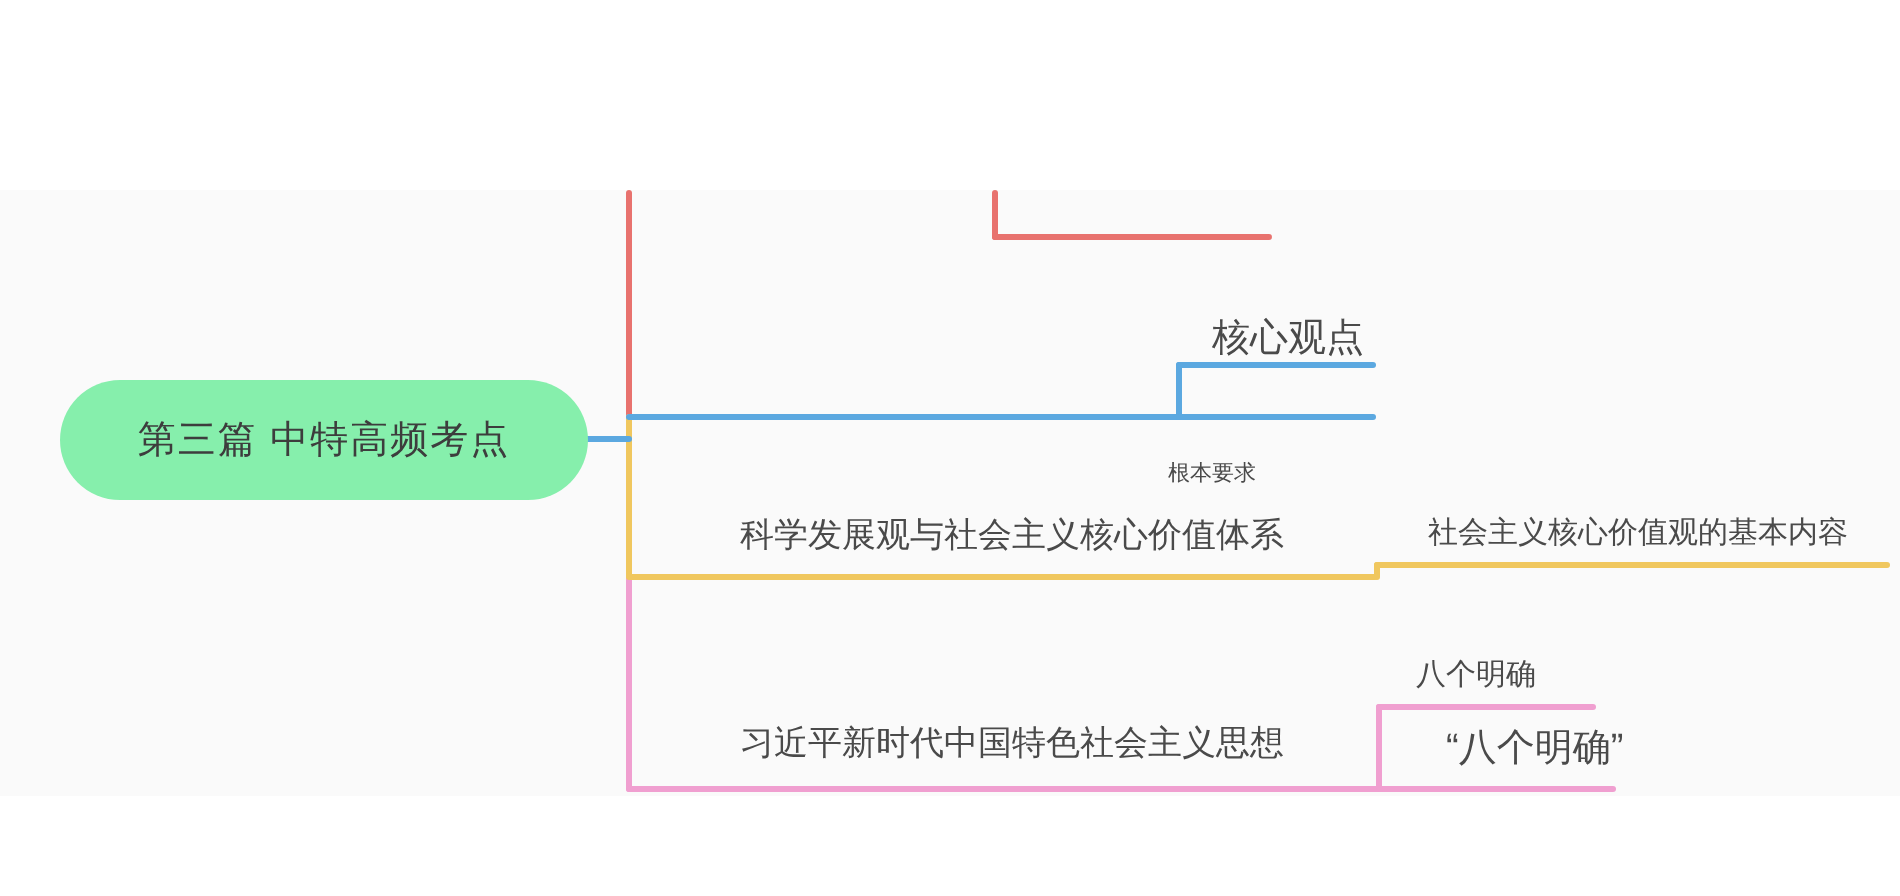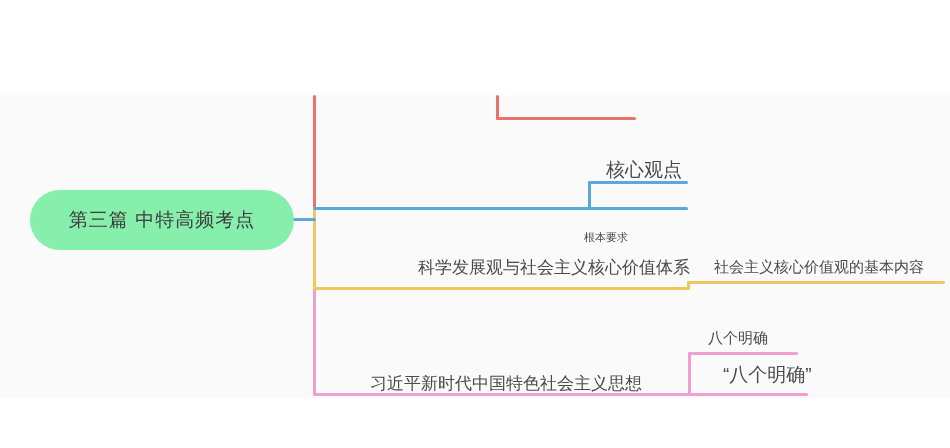--- a/index.html
+++ b/index.html
@@ -113,20 +113,20 @@
   <div class="line h-line l-pink-sub-h1" style="background:#f09fd0;"></div>
   <div class="line h-line l-pink-sub-h2" style="background:#f09fd0;"></div>
 
   <div class="root-node">
     <span class="root-text">第三篇  中特高频考点</span>
   </div>
 
   <div class="node-label" style="left:606px; top:160px; font-size:19px;">核心观点</div>
   <div class="node-label" style="left:584px; top:192px; font-size:11px;margin-top:40px;">根本要求</div>
 
-  <div class="node-label" style="left:370px; top:259px; font-size:17px;margin-left:48px;">科学发展观与社会主义核心价值体系</div>
+  <div class="node-label" style="left:370px; top:259px; font-size:17px;">科学发展观与社会主义核心价值体系</div>
   <div class="node-label" style="left:714px; top:259px; font-size:15px;">社会主义核心价值观的基本内容</div>
 
-  <div class="node-label" style="left:370px; top:363px; font-size:17px;margin-top:12px;">习近平新时代中国特色社会主义思想</div>
+  <div class="node-label" style="left:370px; top:363px; font-size:17px;">习近平新时代中国特色社会主义思想</div>
   <div class="node-label" style="left:708px; top:330px; font-size:15px;">八个明确</div>
   <div class="node-label" style="left:723px; top:365px; font-size:19px;">“八个明确”</div>
 
 </div>
 
 </body></html>

